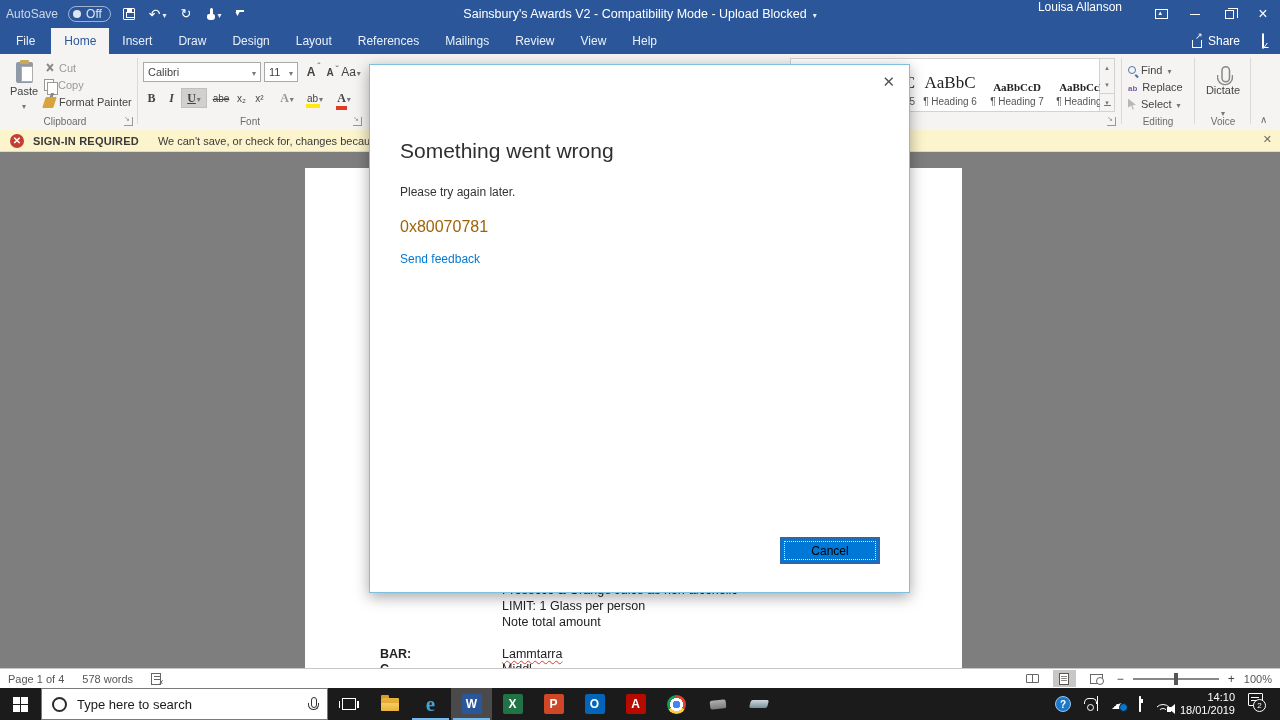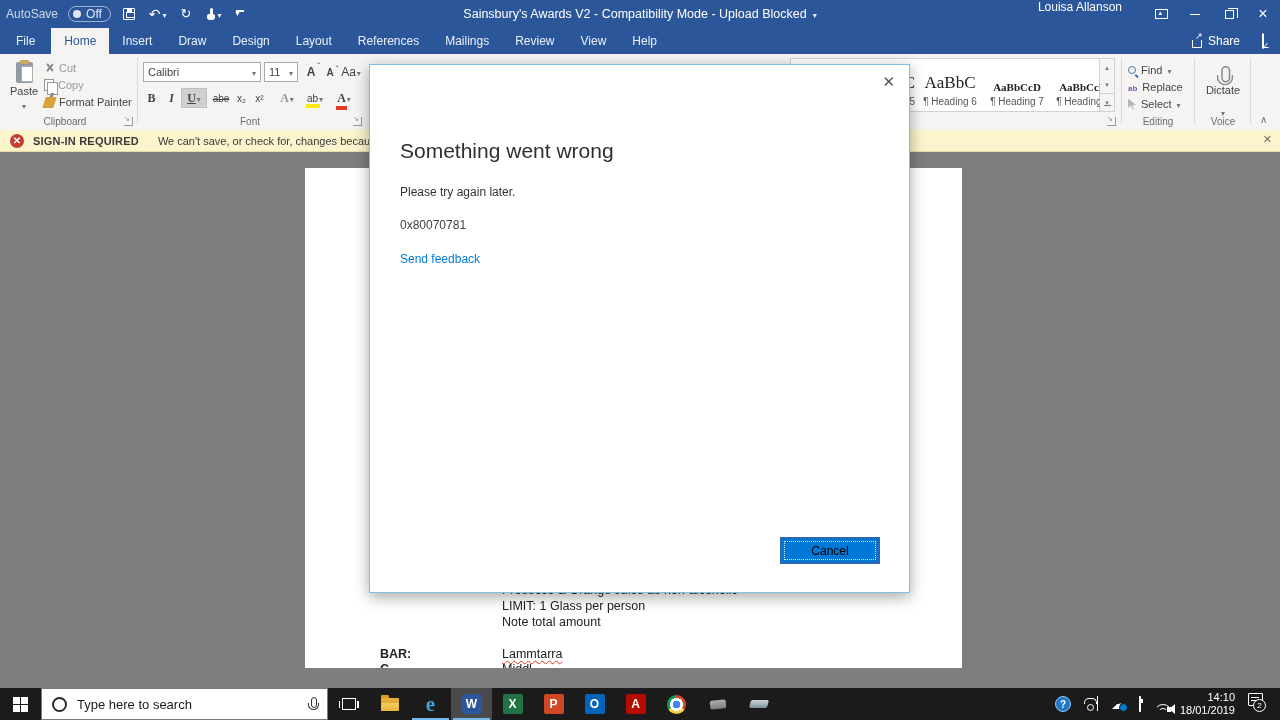--- a/index.html
+++ b/index.html
@@ -133,21 +133,21 @@
   .dline{position:absolute;left:197px;white-space:nowrap}
   .dlabel{position:absolute;left:75px;font-weight:bold;white-space:nowrap}
   .squiggle{text-decoration:underline wavy #e03b24 1px;text-underline-offset:2px}
 
   
   .dialog{position:absolute;left:369px;top:64px;width:541px;height:529px;background:#fff;border:1px solid #7fc0de;box-shadow:0 4px 14px rgba(0,0,0,.35);z-index:50}
   .dlg-close{position:absolute;right:14px;top:8px;font-size:15px;color:#555}
   .dlg-close::before{content:"✕"}
   .dlg-title{position:absolute;left:30px;top:74px;font-size:21px;font-weight:400;color:#2f2f2f}
   .dlg-msg{position:absolute;left:30px;top:120px;font-size:12px;color:#333}
-  .dlg-code{position:absolute;left:30px;top:153px;font-size:12px;color:#404040}
+  .dlg-code{position:absolute;left:30px;top:153px;font-size:16px;color:#a16207}
   .dlg-link{position:absolute;left:30px;top:187px;font-size:12px;color:#0078d4}
   .dlg-cancel{position:absolute;right:29px;bottom:28px;width:100px;height:27px;background:#0078d7;border:2px solid #2b66b1;color:#000000;font-size:12px;display:flex;align-items:center;justify-content:center}
   .dlg-cancel::after{content:"";position:absolute;inset:2px;border:1px dotted rgba(255,255,255,.85)}
 
   
   .statusbar{position:absolute;left:0;top:668px;width:1280px;height:20px;background:#fff;border-top:1px solid #c9c7c5;display:flex;align-items:center;gap:18px;padding-left:8px;font-size:11px;color:#565656;z-index:60}
   .i-proof{position:relative;width:10px;height:12px;border:1px solid #666;background:#fff}
   .i-proof::before{content:"";position:absolute;left:2px;top:2px;width:6px;height:1px;background:#666;box-shadow:0 3px 0 #666}
   .i-proof::after{content:"✗";position:absolute;right:-4px;bottom:-3px;font-size:7px;color:#666}
   .sb-right{position:absolute;right:8px;top:0;height:19px;display:flex;align-items:center;gap:9px}
@@ -434,20 +434,42 @@
 
   <div class="dialog">
     <span class="dlg-close"></span>
     <div class="dlg-title">Something went wrong</div>
     <div class="dlg-msg">Please try again later.</div>
     <div class="dlg-code">0x80070781</div>
     <a class="dlg-link">Send feedback</a>
     <div class="dlg-cancel">Cancel</div>
   </div>
 
+  <div class="statusbar">
+    <span>Page 1 of 4</span>
+    <span>578 words</span>
+    <span class="i-proof"></span>
+    <div class="sb-right">
+      <span class="vbtn">
+          <span class="i-readmode"></span>
+        </span>
+      <span class="vbtn sel">
+          <span class="i-printlayout"></span>
+        </span>
+      <span class="vbtn">
+          <span class="i-weblayout"></span>
+        </span>
+      <span class="zglyph">−</span>
+      <span class="zoomtrack">
+          <span class="zoomthumb"></span>
+        </span>
+      <span class="zglyph">+</span>
+      <span>100%</span>
+    </div>
+  </div>
 
   <div class="taskbar">
     <span class="tb-cell">
         <span class="i-winflag"></span>
       </span>
     <span class="searchbox">
       <span class="cortana"></span>
       <span class="searchtext">Type here to search</span>
       <span class="i-mic-dark"></span>
     </span>

